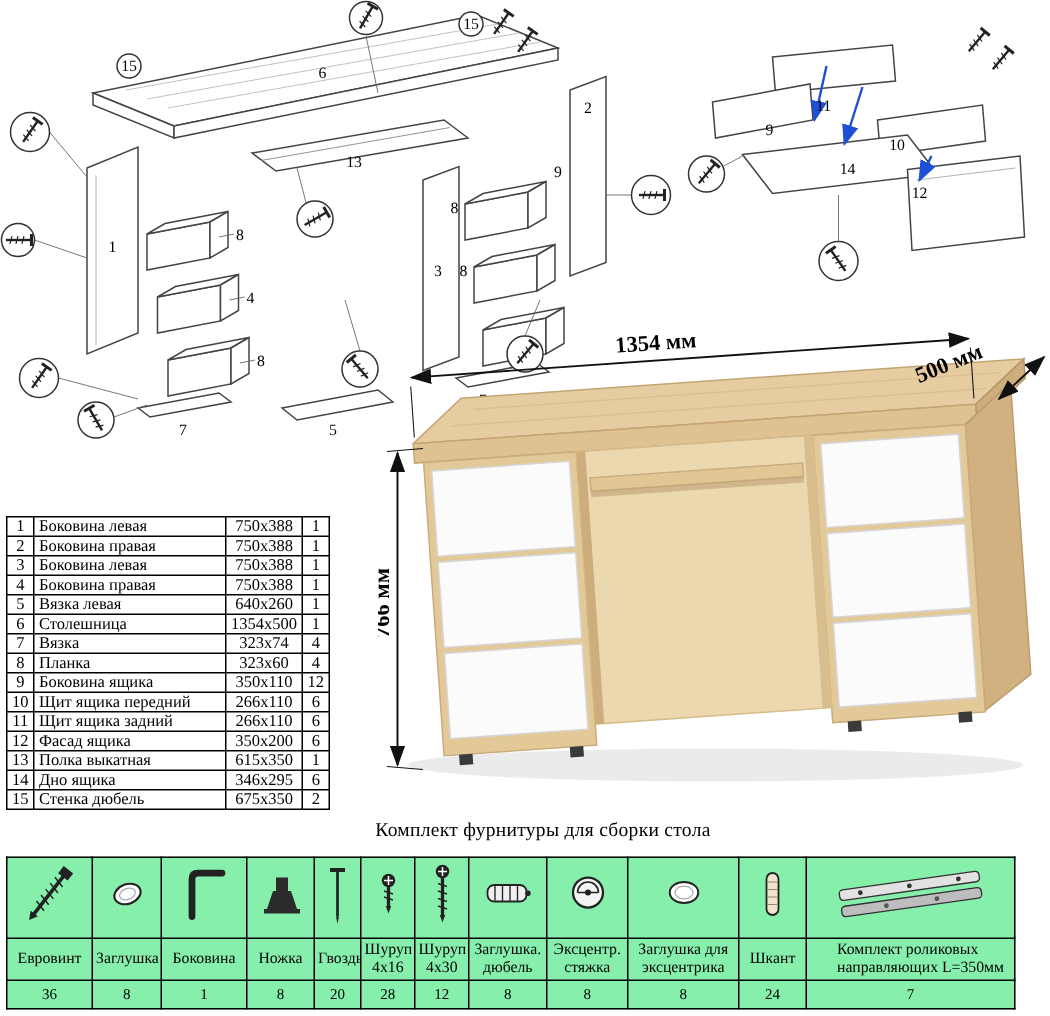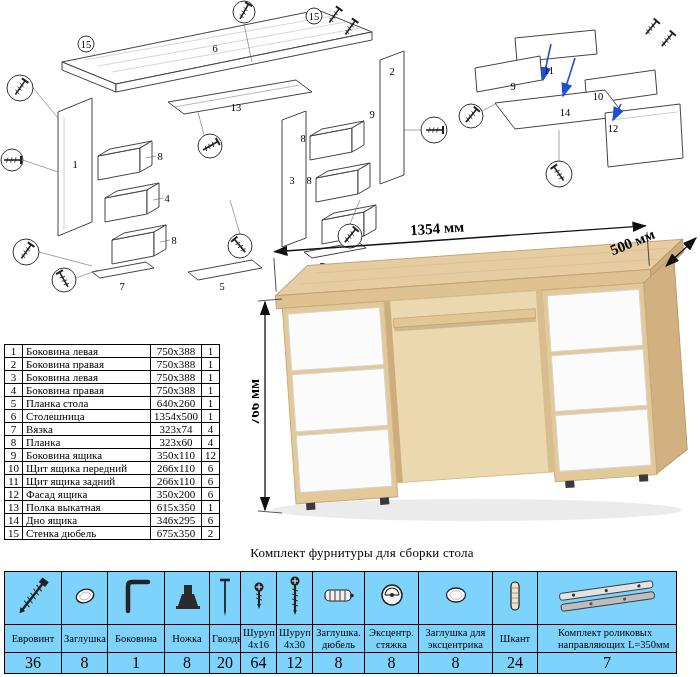--- a/index.html
+++ b/index.html
@@ -14,26 +14,26 @@
                font-size:11px;background:#fff}
   .parts-table td{border:1px solid #000;padding:0 3px;height:12px;line-height:12px;
                   white-space:nowrap}
   .parts-table td.c{text-align:center}
   .parts-table td.name{min-width:128px}
 
   
   .hw-title{position:absolute;left:12px;top:545px;width:100%;text-align:center;
             font-size:13px;letter-spacing:.2px}
   .hw-table{position:absolute;left:4px;top:571px;width:572px;border-collapse:collapse;
-            table-layout:fixed;text-align:center;background:#7dd3fc}
+            table-layout:fixed;text-align:center;background:#86efac}
   .hw-table td{border:1px solid #000;padding:1px 2px;vertical-align:middle;overflow:hidden}
   .hw-table .icon-cell{height:50px}
   .hw-table .label-cell{height:28px;font-size:10.5px;line-height:1.08}
   .hw-table .label-cell.left{text-align:left;padding-left:20px}
-  .hw-table .qty-cell{height:19px;font-size:16px}
+  .hw-table .qty-cell{height:19px;font-size:10px}
 </style>
 </head>
 <body>
 
 <div class="sheet">
 
   <svg class="abs" style="left:0;top:0" width="460" height="338" viewBox="0 0 460 338">
     <defs>
       <g id="scr">
         <line x1="-4" y1="-9" x2="4" y2="-9" stroke="#222" stroke-width="2"></line>
@@ -290,21 +290,21 @@
           <td class="c">1</td>
         </tr>
       <tr>
           <td class="c">4</td>
           <td class="name">Боковина правая</td>
           <td class="c">750x388</td>
           <td class="c">1</td>
         </tr>
       <tr>
           <td class="c">5</td>
-          <td class="name">Планка стола</td>
+          <td class="name">Вязка левая</td>
           <td class="c">640x260</td>
           <td class="c">1</td>
         </tr>
       <tr>
           <td class="c">6</td>
           <td class="name">Столешница</td>
           <td class="c">1354x500</td>
           <td class="c">1</td>
         </tr>
       <tr>
@@ -506,21 +506,21 @@
         <td class="label-cell">Заглушка для эксцентрика</td>
         <td class="label-cell">Шкант</td>
         <td class="label-cell left">Комплект роликовых направляющих L=350мм</td>
       </tr>
       <tr>
         <td class="qty-cell">36</td>
         <td class="qty-cell">8</td>
         <td class="qty-cell">1</td>
         <td class="qty-cell">8</td>
         <td class="qty-cell">20</td>
-        <td class="qty-cell">64</td>
+        <td class="qty-cell">28</td>
         <td class="qty-cell">12</td>
         <td class="qty-cell">8</td>
         <td class="qty-cell">8</td>
         <td class="qty-cell">8</td>
         <td class="qty-cell">24</td>
         <td class="qty-cell">7</td>
       </tr>
     </tbody>
   </table>
 

